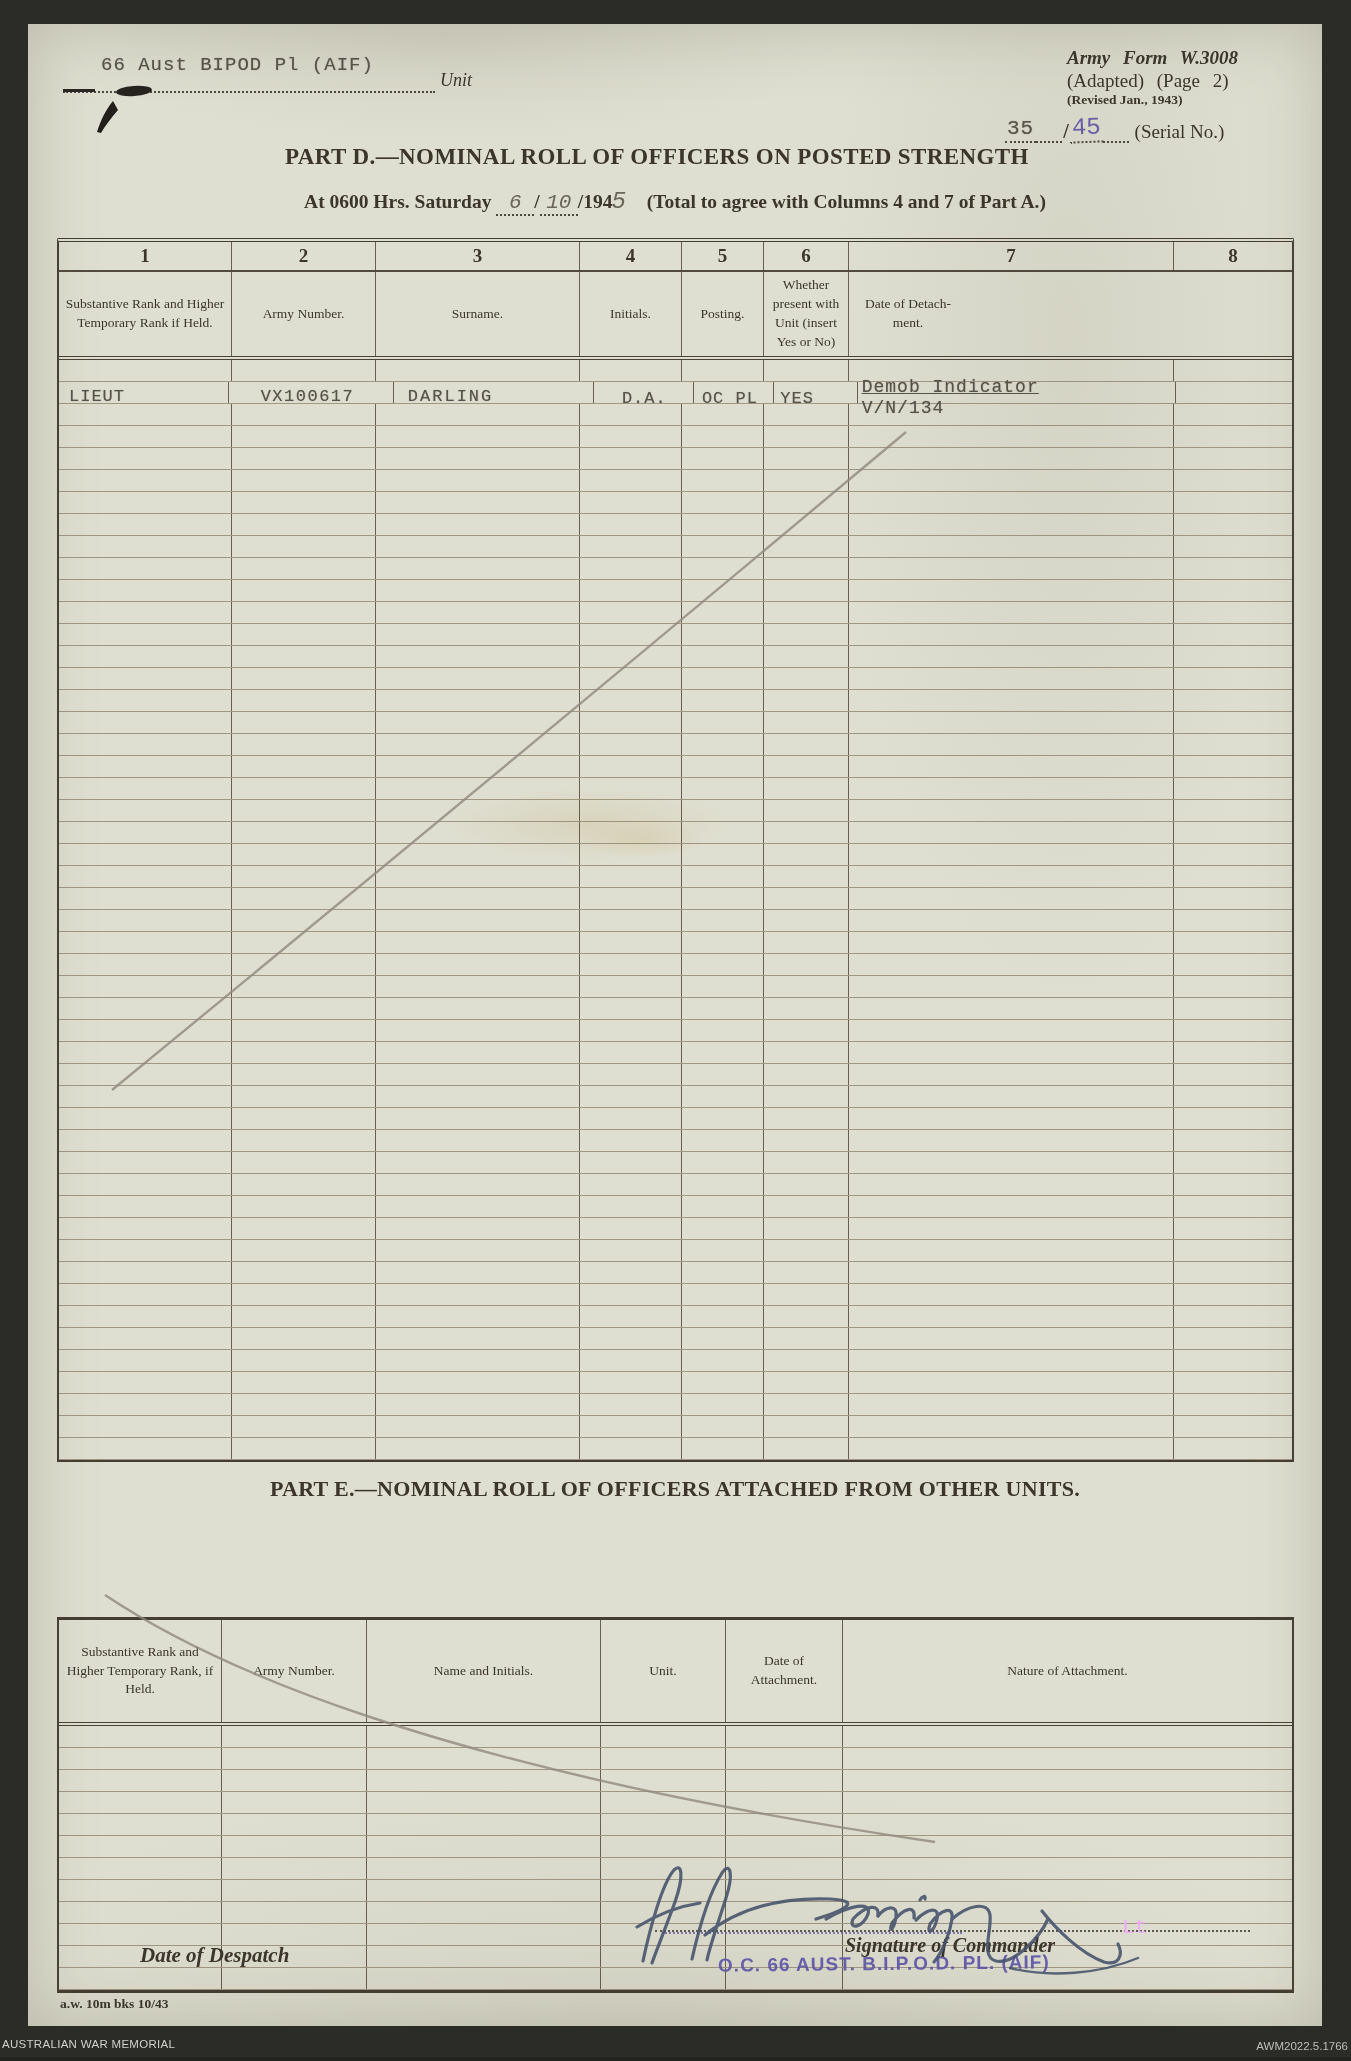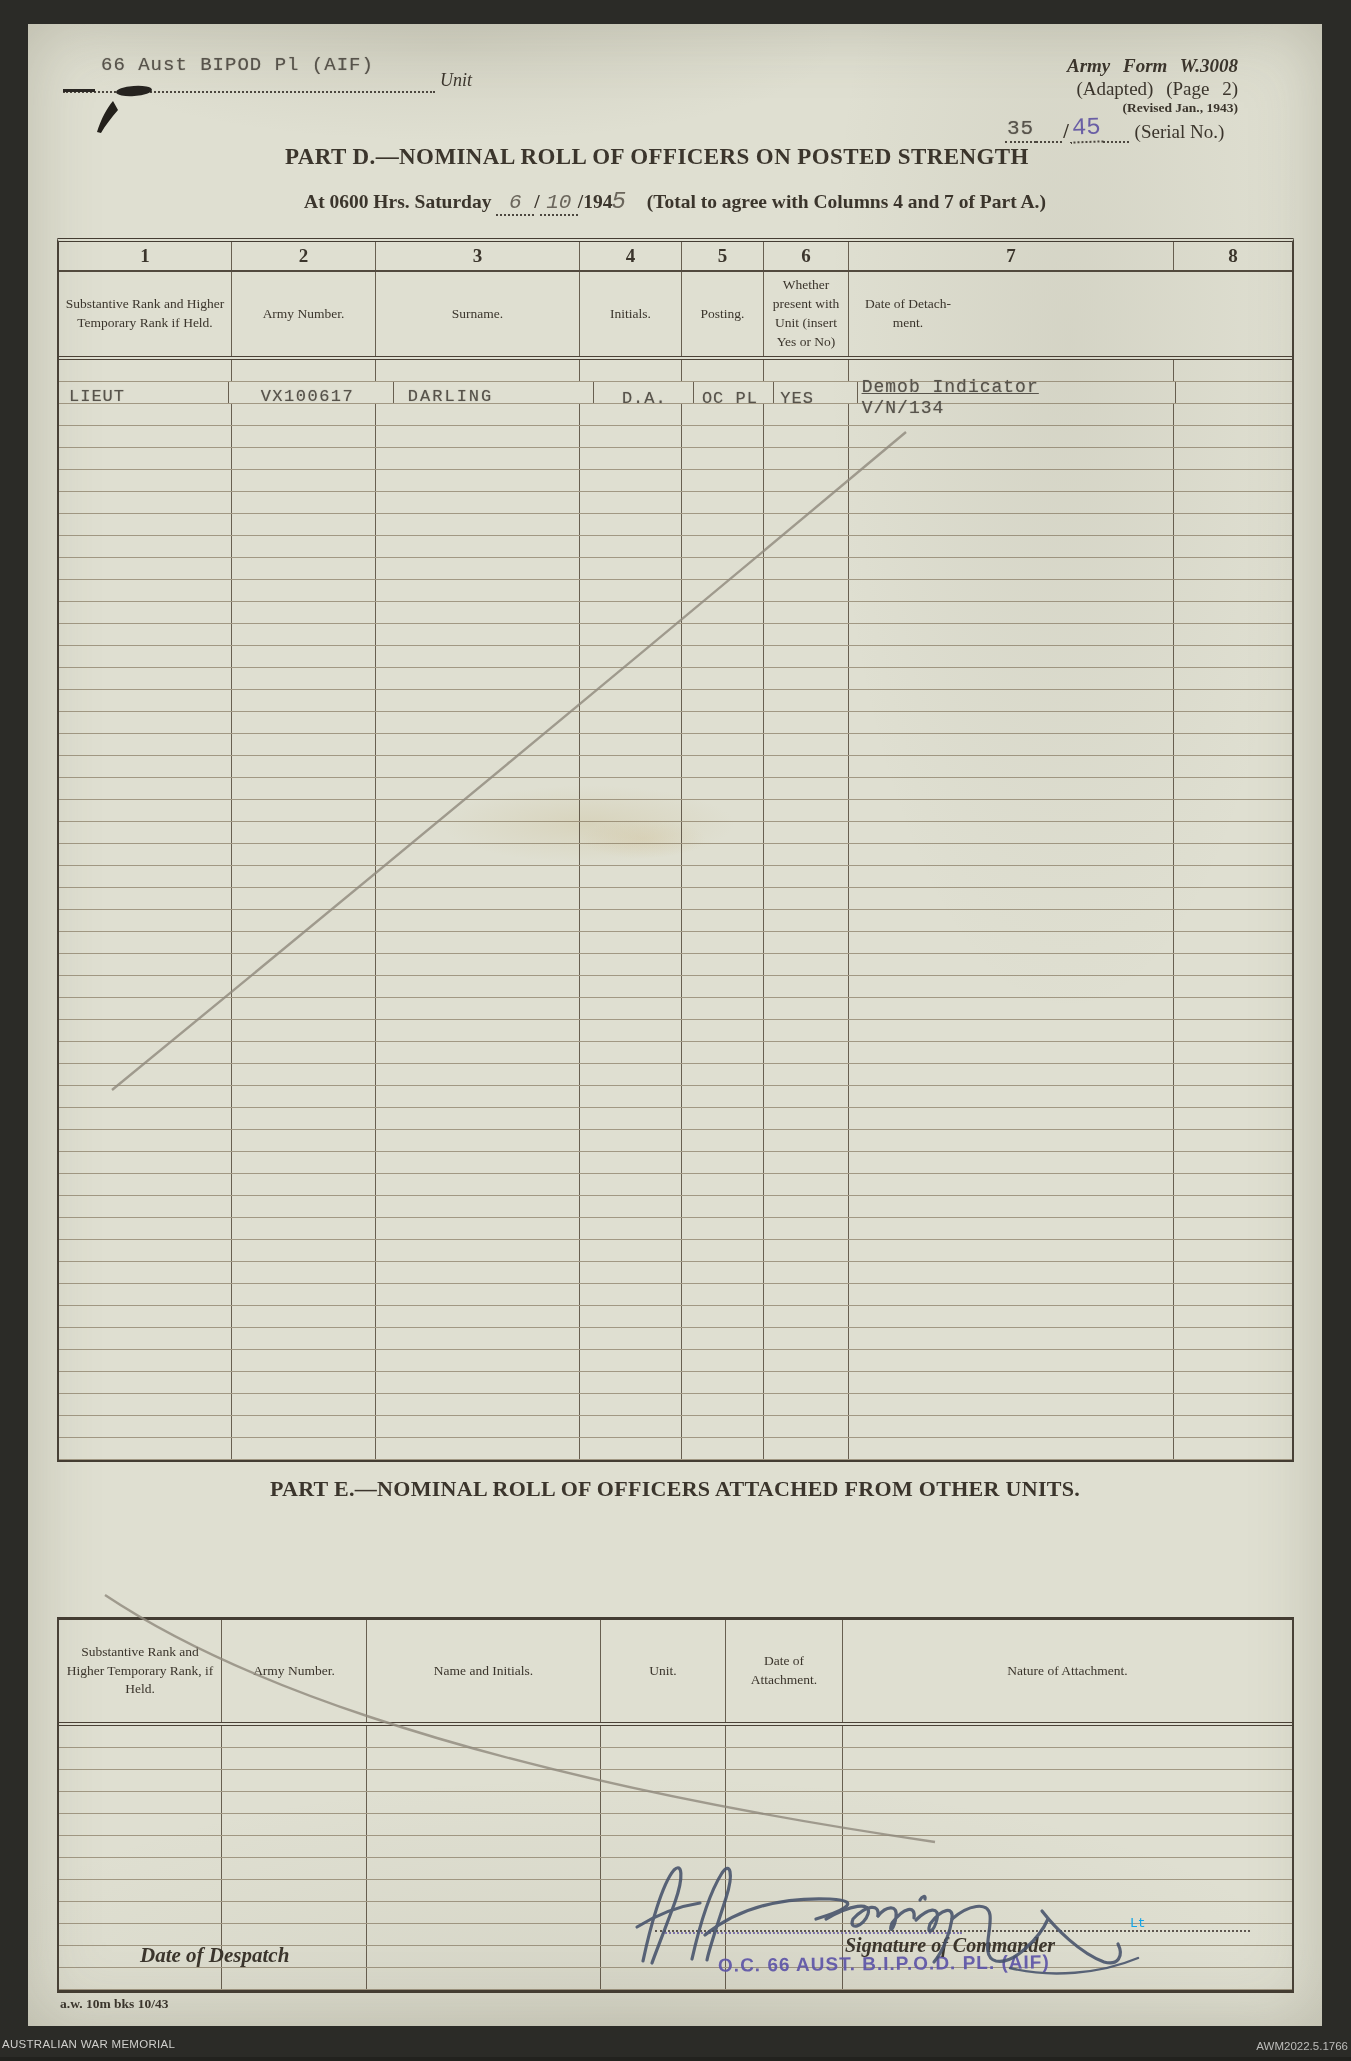--- a/index.html
+++ b/index.html
@@ -28,21 +28,21 @@
     white-space:nowrap; line-height:1.05; letter-spacing:1px;
   }
   .pencil { font-family:"Liberation Mono","DejaVu Sans Mono",monospace; color:#6b665c; font-style:italic; }
   
   .unit-line {
     left:63px; top:54px; width:372px; height:39px;
     border-bottom:2px dotted #4c473f;
   }
   .unit-line .typed { position:absolute; left:38px; top:2px; font-size:19px; }
   .unit-label { left:440px; top:70px; font-size:18px; font-style:italic; color:#3b352c; }
-  .formref { right:113px; top:46px; text-align:right; line-height:1.22;margin-top:8px; }
+  .formref { right:113px; top:46px; text-align:left; line-height:1.22; }
   .formref .l1 { font-style:italic; font-weight:bold; font-size:19px; word-spacing:8px; }
   .formref .l2 { font-size:19px; word-spacing:8px; }
   .formref .l3 { font-size:13.5px; font-weight:bold; }
   .serial { left:1005px; top:113px; display:flex; align-items:flex-end; height:30px; }
   .serial .typed { font-size:21px; border-bottom:2px dotted #4c473f; padding:0 2px 1px 2px; }
   .serial .dots { display:inline-block; width:26px; border-bottom:2px dotted #4c473f; height:24px; }
   .serial .slash { font-size:20px; font-weight:bold; margin:0 1px; }
   .serial .s45 { font-family:"Liberation Mono","DejaVu Sans Mono",monospace; font-size:24px; color:#6a5fa5; border-bottom:2px dotted #4c473f; padding:0 2px; transform:rotate(-2deg); }
   .serial .lbl { font-size:19px; margin-left:6px; color:#3b352c; }
   .titleD { left:28px; top:144px; width:1294px; text-align:center; font-size:23px; font-weight:bold; letter-spacing:.4px; transform:translateX(-18px); }
@@ -74,21 +74,21 @@
   .emp2 { margin:2px 0 0 4px; font-size:18px; }
   .titleE { left:28px; top:1476px; width:1294px; text-align:center; font-size:22px; font-weight:bold; letter-spacing:.3px; }
   
   .despatch-line { left:63px; top:1899px; width:378px; height:40px; border-bottom:2px dotted #55504a; }
   .despatch-line .typed { position:absolute; left:52px; top:2px; font-size:23px; }
   .despatch-label { left:140px; top:1943px; font-size:21px; font-weight:bold; font-style:italic; }
   .printcode { left:60px; top:1996px; font-size:13.5px; font-weight:bold; }
   .sig-line { left:655px; top:1892px; width:595px; border-bottom:2px dotted #5d564f; height:40px; }
   .sig-line-purple { left:662px; top:1894px; width:300px; border-bottom:2px dotted rgba(106,95,165,.8); height:40px; }
   .sig-label { left:845px; top:1934px; font-size:20px; font-weight:bold; font-style:italic; z-index:3; }
-  .sig-lt { left:1122px; top:1916px; font-size:13px; color:#0ea5e9; font-family:"Liberation Mono","DejaVu Sans Mono",monospace;margin-left:8px; }
+  .sig-lt { left:1122px; top:1916px; font-size:21px; color:#f0abfc; font-family:"Liberation Mono","DejaVu Sans Mono",monospace; }
   .stamp { left:718px; top:1953px; font-family:"Liberation Sans",sans-serif; font-weight:bold; font-size:19px; letter-spacing:1px; color:#5e55a8; opacity:.92; transform:rotate(-.6deg); white-space:nowrap; }
   
   .footer-left { left:2px; top:2038px; font-family:"Liberation Sans",sans-serif; font-size:11.5px; color:#cfcfcc; letter-spacing:.3px; }
   .footer-right { right:3px; top:2040px; font-family:"Liberation Sans",sans-serif; font-size:11.5px; color:#bdbdba; }
   .overlay { position:absolute; left:0; top:0; width:1351px; height:2061px; pointer-events:none; z-index:5; }
 </style>
 </head>
 <body>
 
 <div class="canvas">

